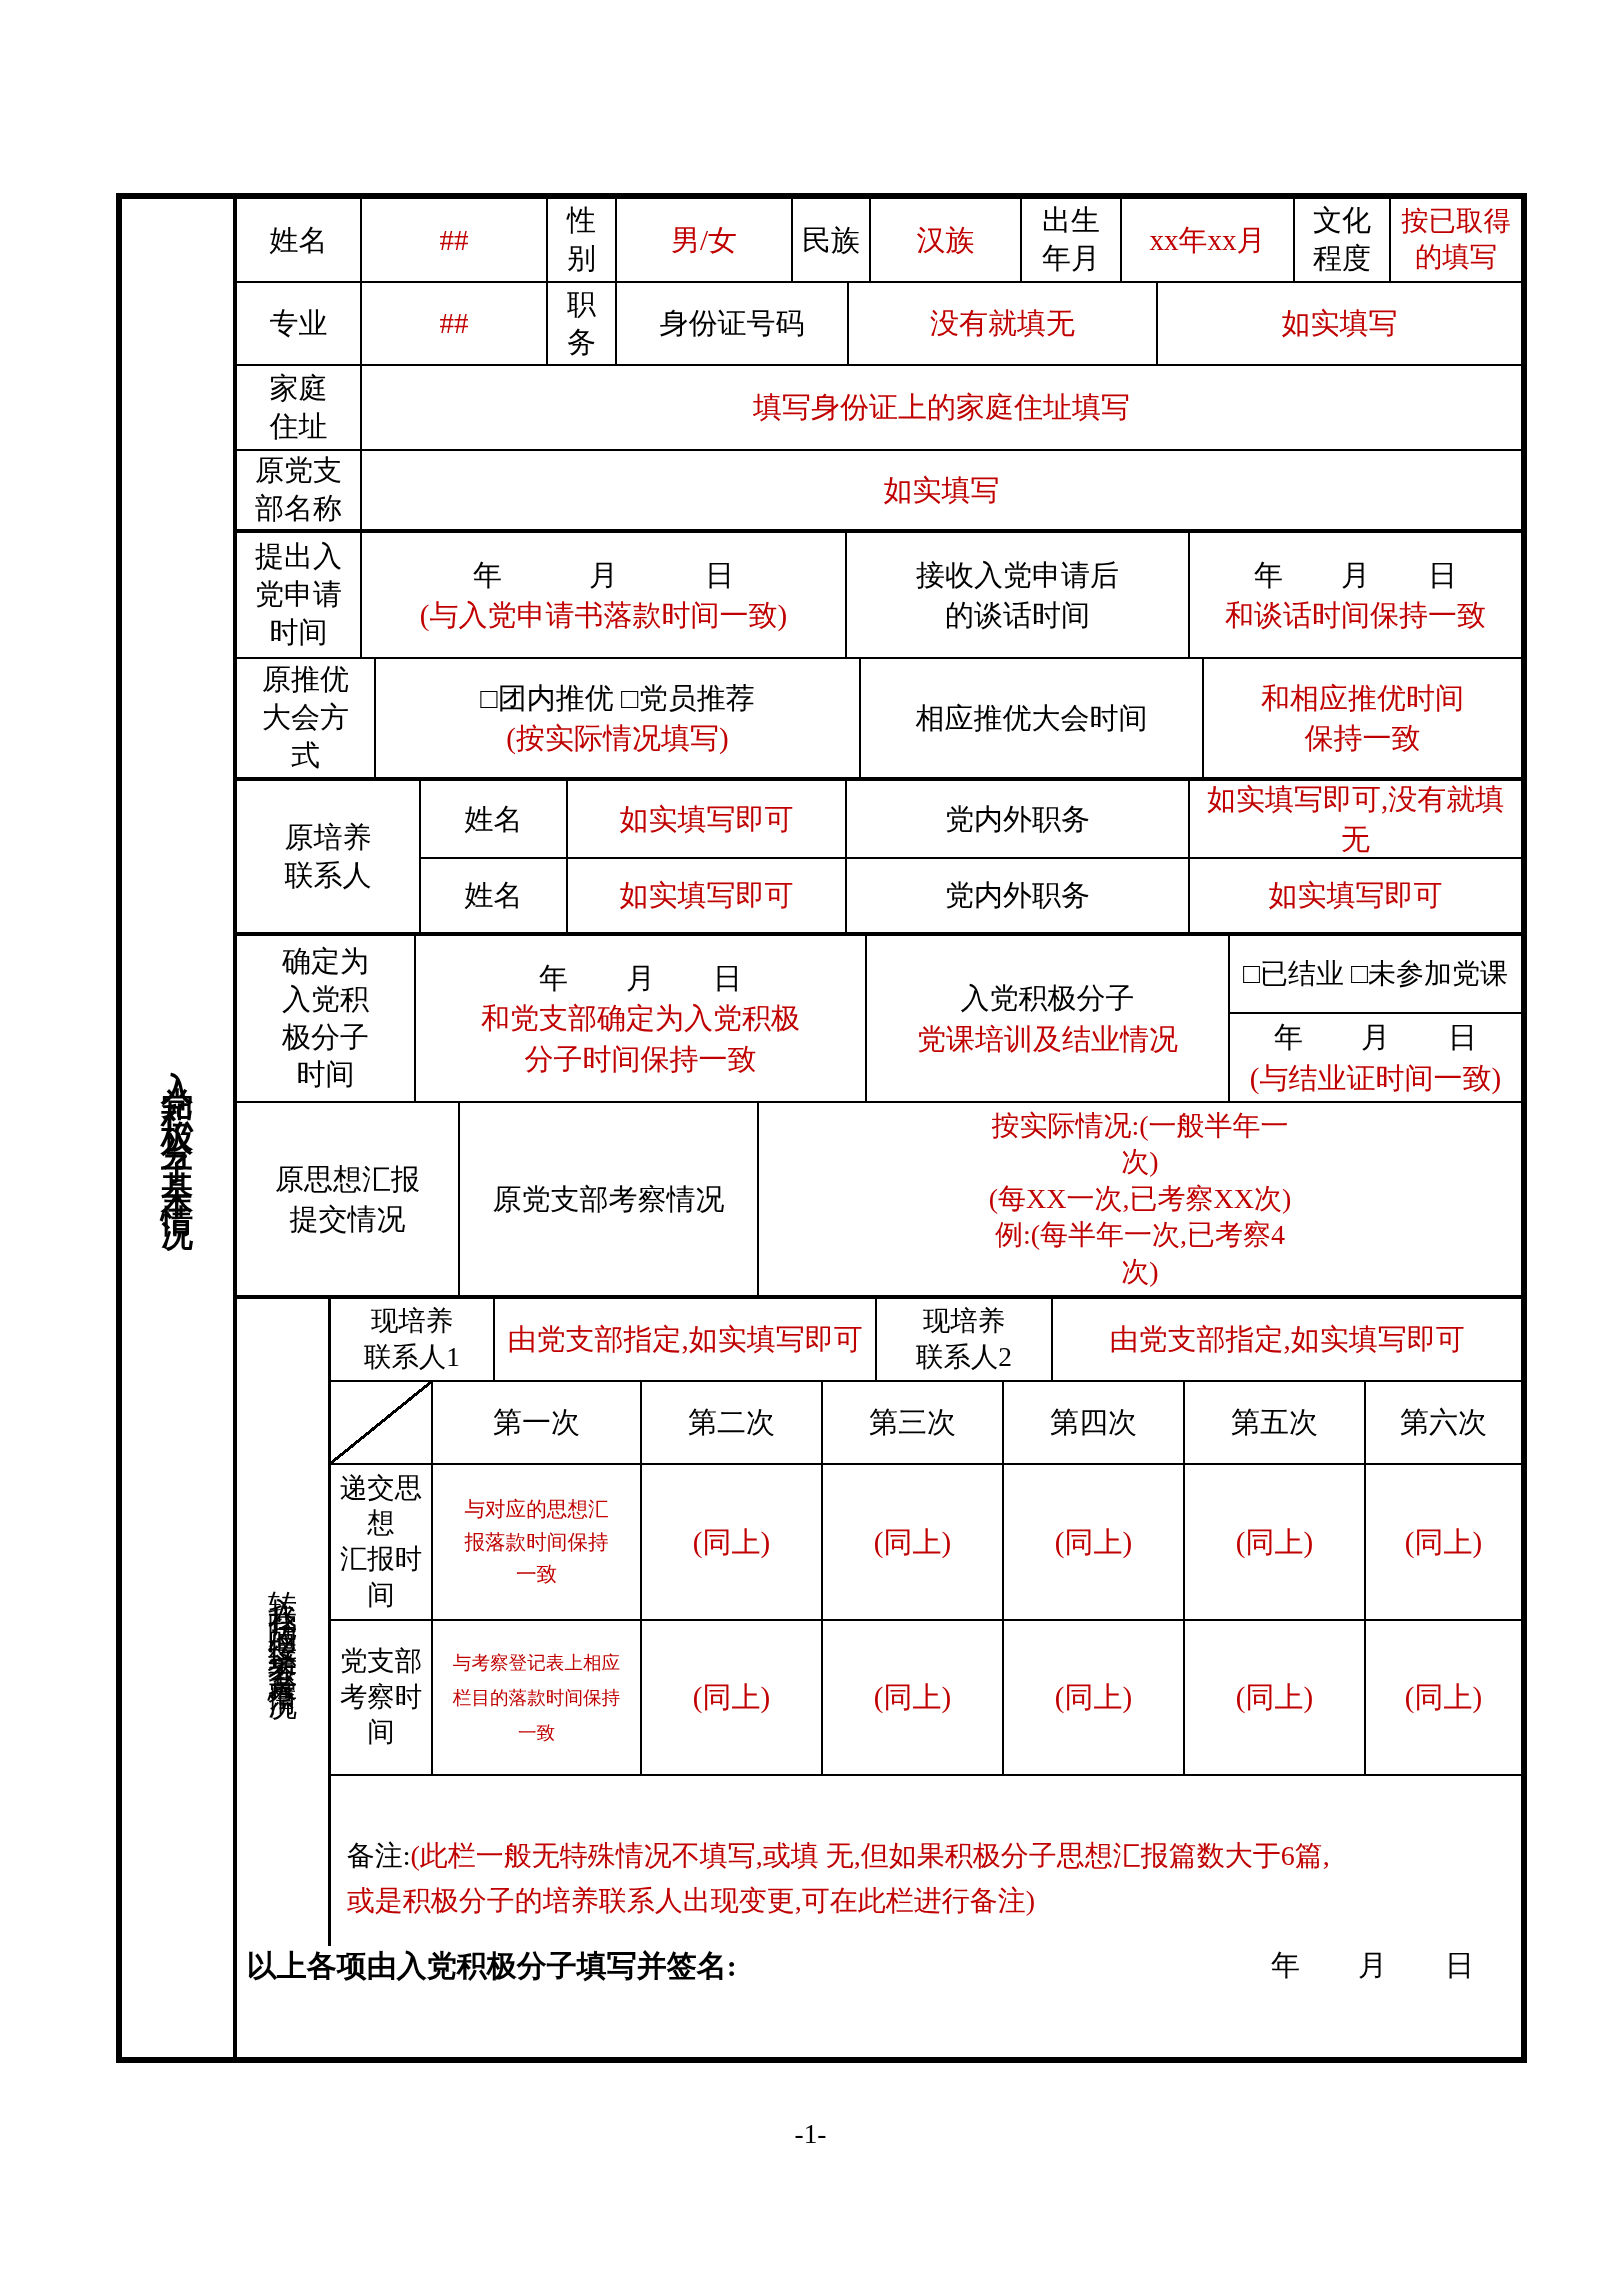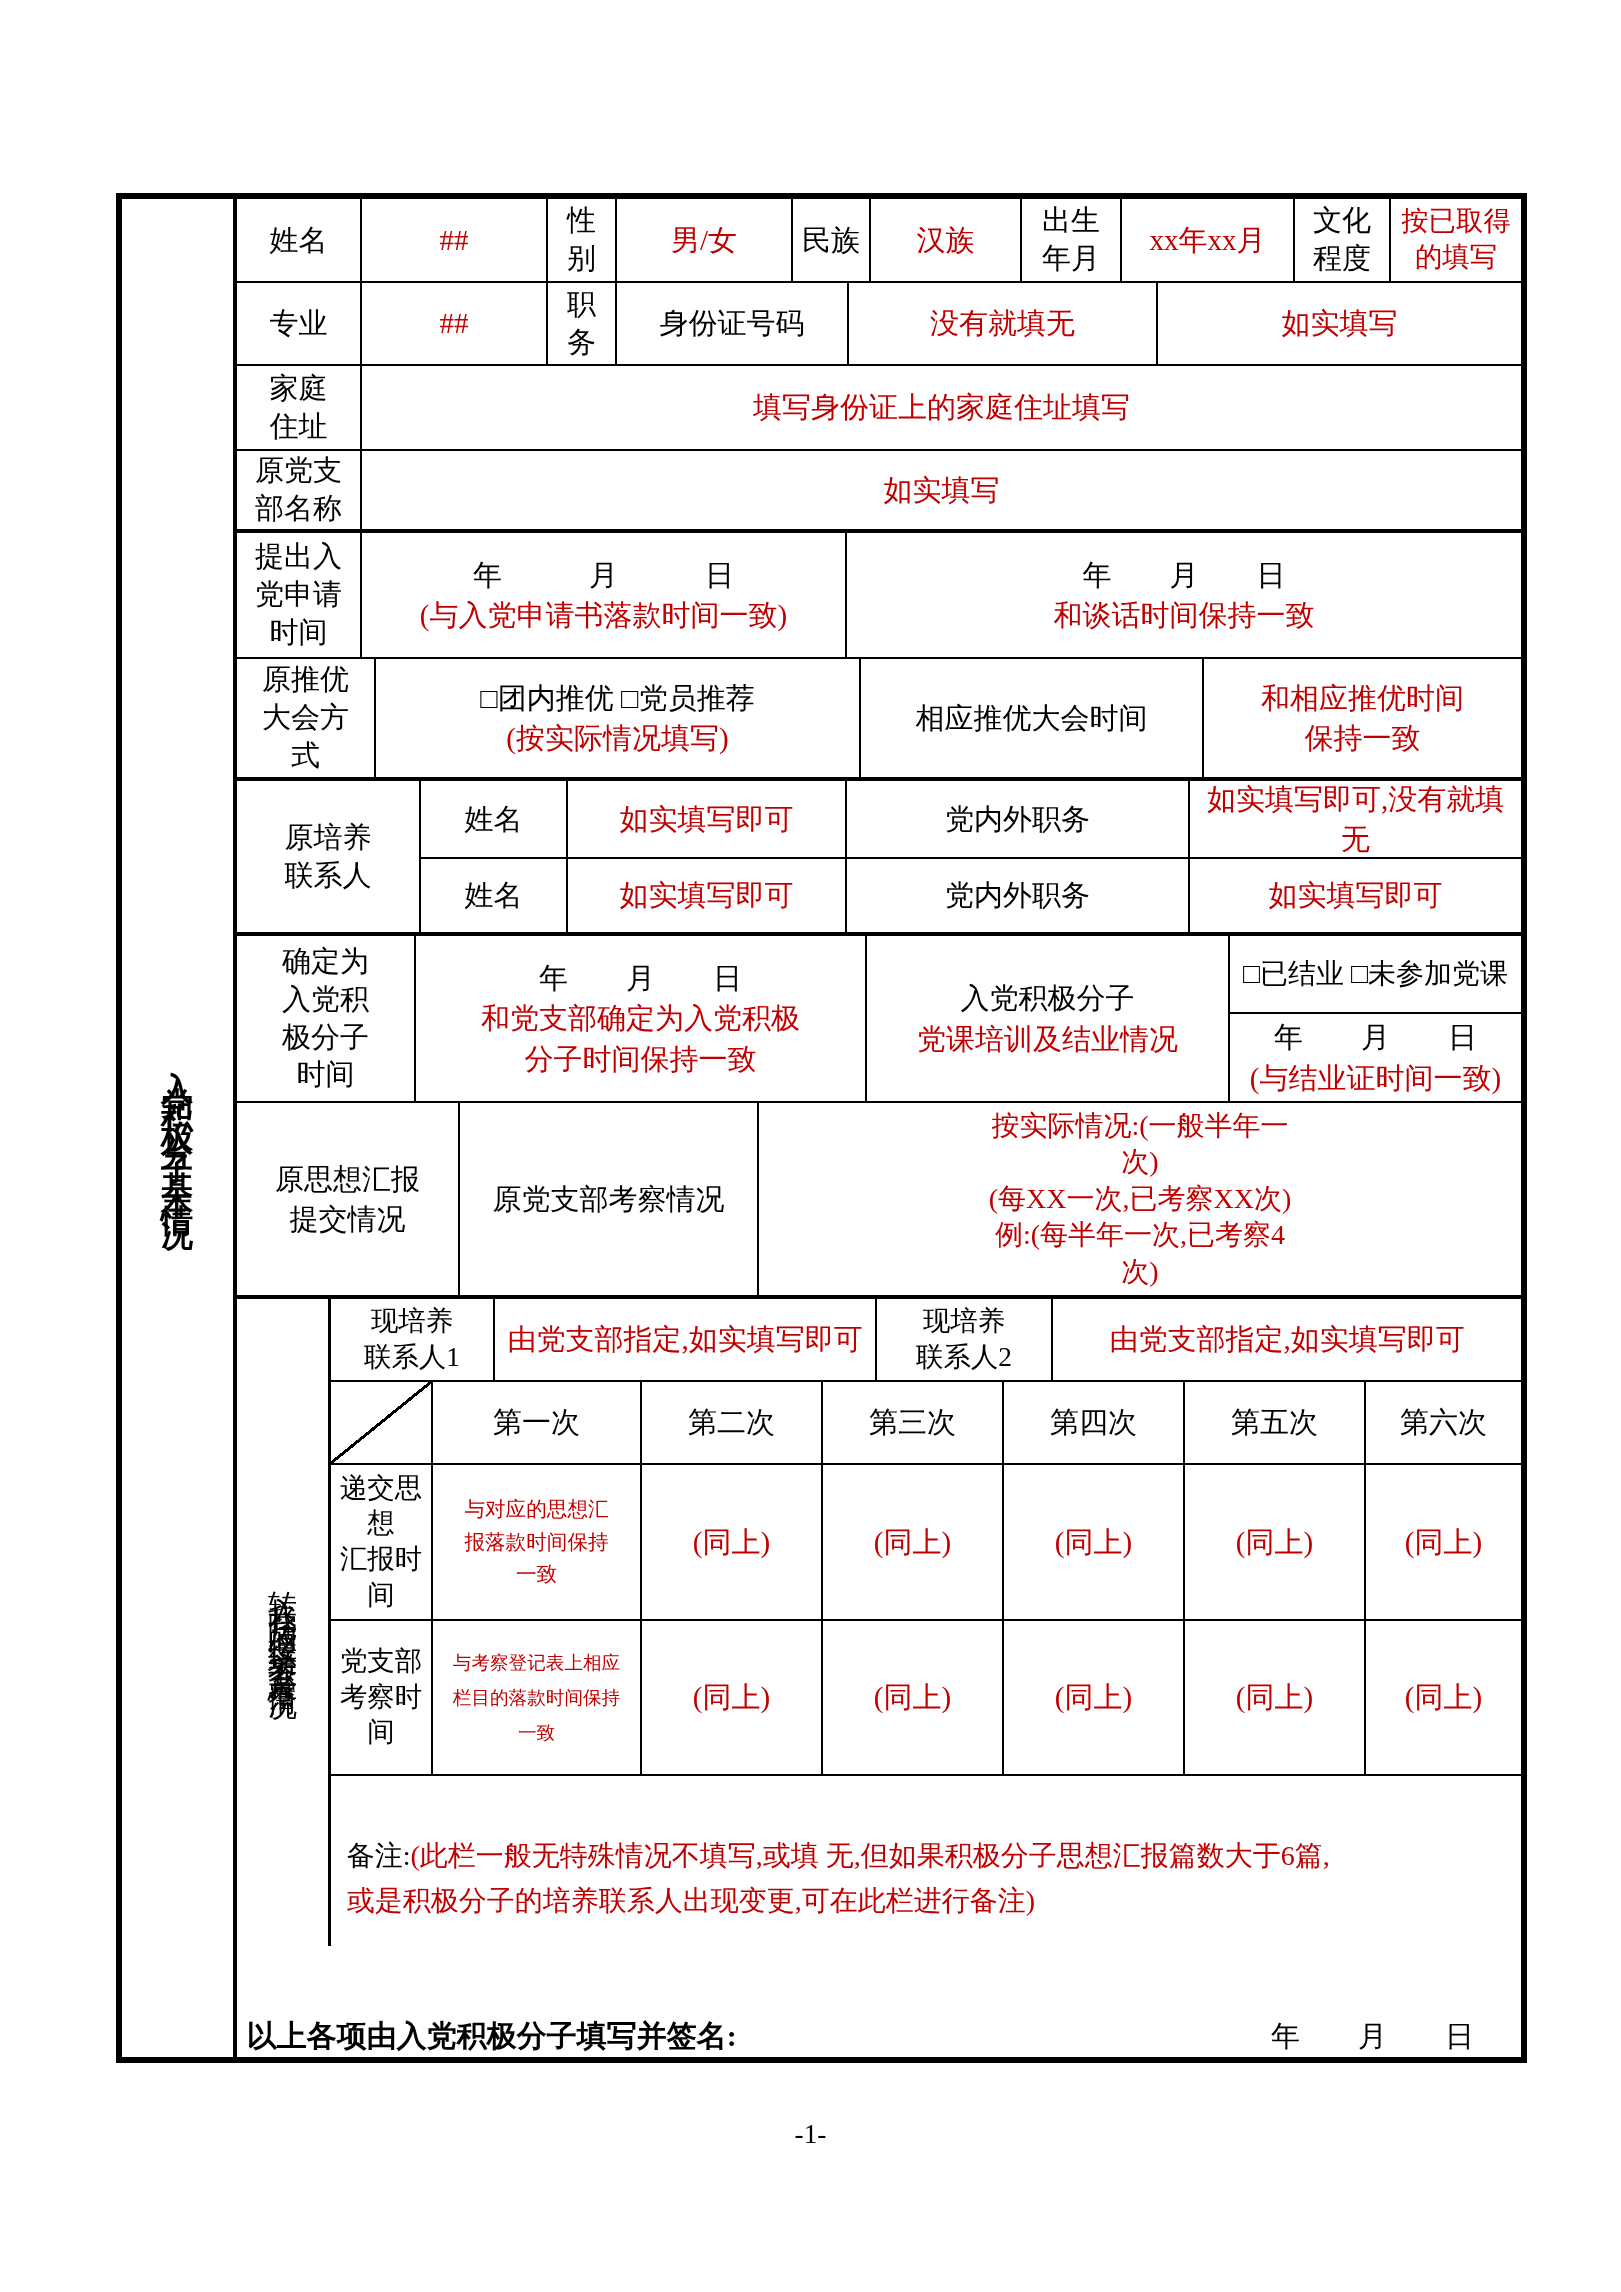--- a/index.html
+++ b/index.html
@@ -49,21 +49,21 @@
   }
   .diag{
     background:linear-gradient(to bottom right,
       transparent calc(50% - 1.5px),#000 calc(50% - 1.5px),
       #000 calc(50% + 1.5px),transparent calc(50% + 1.5px));
   }
   .note-cell{
     align-items:flex-start;justify-content:flex-start;text-align:left;
     padding:13.7px 15.7px;font-size:28px;line-height:1.6;display:block;
   }
-  .sign-row{display:flex;align-items:flex-end;box-sizing:border-box;flex:1;min-width:0;gap:16px;}
+  .sign-row{display:flex;align-items:flex-start;box-sizing:border-box;flex:1;min-width:0;gap:16px;}
   .sign-label{font-weight:bold;font-size:30px;padding-left:9.8px;white-space:pre;}
   .sign-date{margin-left:auto;padding-right:47px;font-size:29px;white-space:pre;}
   .pagenum{
     position:absolute;left:0;right:0;top:2119px;text-align:center;
     font-size:27.4px;font-family:"Liberation Serif","DejaVu Serif",serif;
   }
 </style>
 </head>
 <body>
 
@@ -115,20 +115,22 @@
     </div>
 
     <div class="row" style="height:126px">
       <div class="cell tight" style="width:125px">提出入
 党申请
 时间</div>
       <div class="cell" style="width:485px">
         <span class="ln">年　　　月　　　日</span>
         <span class="ln red">(与入党申请书落款时间一致)</span>
       </div>
+      <div class="cell" style="width:343px">接收入党申请后
+的谈话时间</div>
       <div class="cell last">
         <span class="ln">年　　月　　日</span>
         <span class="ln red">和谈话时间保持一致</span>
       </div>
     </div>
 
     <div class="row bb5" style="height:122px">
       <div class="cell tight" style="width:139px">原推优
 大会方
 式</div>

